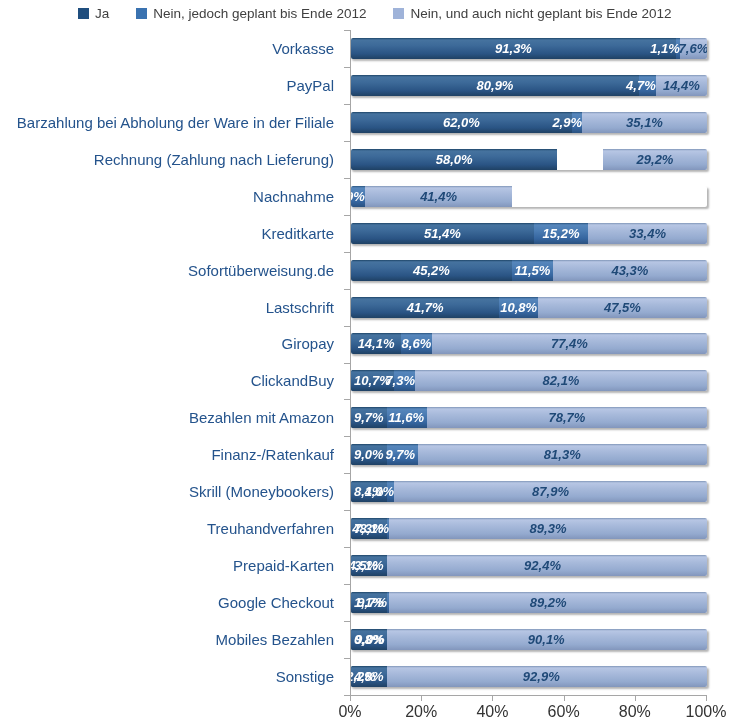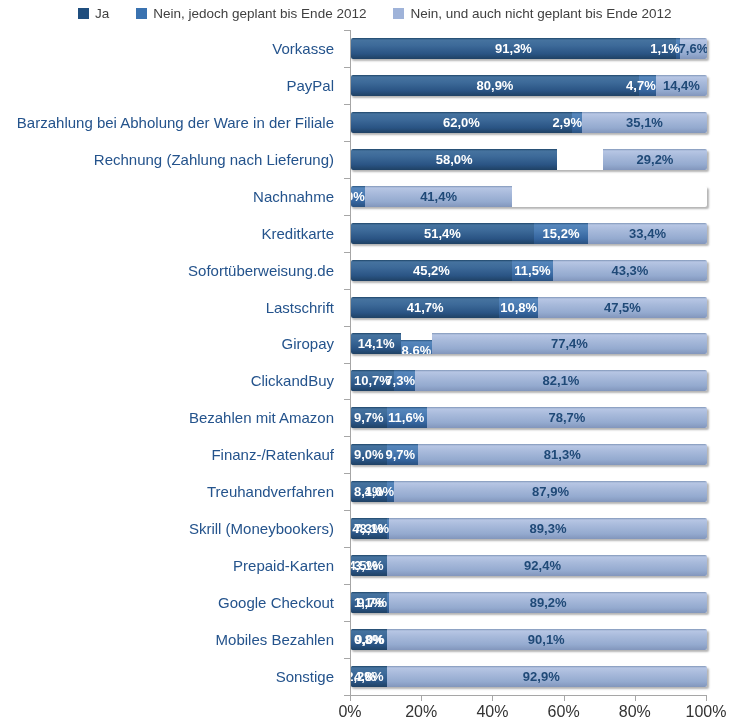--- a/index.html
+++ b/index.html
@@ -18,21 +18,21 @@
   .cat-label { flex:1; display:flex; align-items:center; justify-content:flex-end;
                color:#24538C; font-size:15px; padding-right:7px; white-space:nowrap; }
 
   
   .plot { position:absolute; left:350px; top:30px; width:356px; height:665px;
           border-left:1px solid #A6A6A6; }
   .cat-tick { position:absolute; left:-7px; width:6px; height:1px; background:#A6A6A6; }
   .bar-row { height:36.94px; display:flex; align-items:center; }
   .bar { position:relative; height:21px; width:100%; display:flex;
          border-radius:2px; overflow:hidden; box-shadow:1.5px 2px 2px rgba(90,90,90,0.45); }
-  .seg { position:relative; height:100%; }
+  .seg { position:relative; height:100%;font-style:italic; }
   .s1 { background:linear-gradient(180deg,#1E4568 0%,#46739F 9%,#3D6A99 35%,#2A5484 75%,#1F4164 100%); }
   .s2 { background:linear-gradient(180deg,#2A5580 0%,#5787BC 9%,#4C7DB4 35%,#35659F 75%,#2A5180 100%); }
   .s3 { background:linear-gradient(180deg,#8096B8 0%,#B7C6E4 9%,#A8BADB 35%,#94AACF 75%,#8296BC 100%); }
   .val { position:absolute; top:0; bottom:0; left:50%; transform:translateX(-50%);
          display:flex; align-items:center; font-size:13px; font-weight:bold;
          white-space:nowrap; z-index:2; }
   .s1 .val { background:inherit; padding:0 3px; }
   .val.light { color:#FFFFFF; }
   .val.dark  { color:#1F4977; }
   .val.ov-l { left:0; transform:none; }
@@ -68,22 +68,22 @@
       <div class="cat-label">Barzahlung bei Abholung der Ware in der Filiale</div>
       <div class="cat-label">Rechnung (Zahlung nach Lieferung)</div>
       <div class="cat-label">Nachnahme</div>
       <div class="cat-label">Kreditkarte</div>
       <div class="cat-label">Sofortüberweisung.de</div>
       <div class="cat-label">Lastschrift</div>
       <div class="cat-label">Giropay</div>
       <div class="cat-label">ClickandBuy</div>
       <div class="cat-label">Bezahlen mit Amazon</div>
       <div class="cat-label">Finanz-/Ratenkauf</div>
+      <div class="cat-label">Skrill (Moneybookers)</div>
       <div class="cat-label">Treuhandverfahren</div>
-      <div class="cat-label">Skrill (Moneybookers)</div>
       <div class="cat-label">Prepaid-Karten</div>
       <div class="cat-label">Google Checkout</div>
       <div class="cat-label">Mobiles Bezahlen</div>
       <div class="cat-label">Sonstige</div>
     </div>
   <div class="plot" id="plot">
       <div class="bar-row">
         <div class="bar">
           <div class="seg s1" style="width: 91.3%;">
             <span class="val light">91,3%</span>
@@ -182,21 +182,21 @@
           <div class="seg s3" style="width: 47.5%; text-align: center;">
             <span class="val dark">47,5%</span>
           </div>
         </div>
       </div>
       <div class="bar-row">
         <div class="bar">
           <div class="seg s1" style="width: 14.1%;">
             <span class="val light">14,1%</span>
           </div>
-          <div class="seg s2" style="width: 8.6%; margin-top: 7px;">
+          <div class="seg s2" style="width: 8.6%;">
             <span class="val light">8,6%</span>
           </div>
           <div class="seg s3" style="width: 77.4%;">
             <span class="val dark">77,4%</span>
           </div>
         </div>
       </div>
       <div class="bar-row">
         <div class="bar">
           <div class="seg s1" style="width: 10.7%;">

